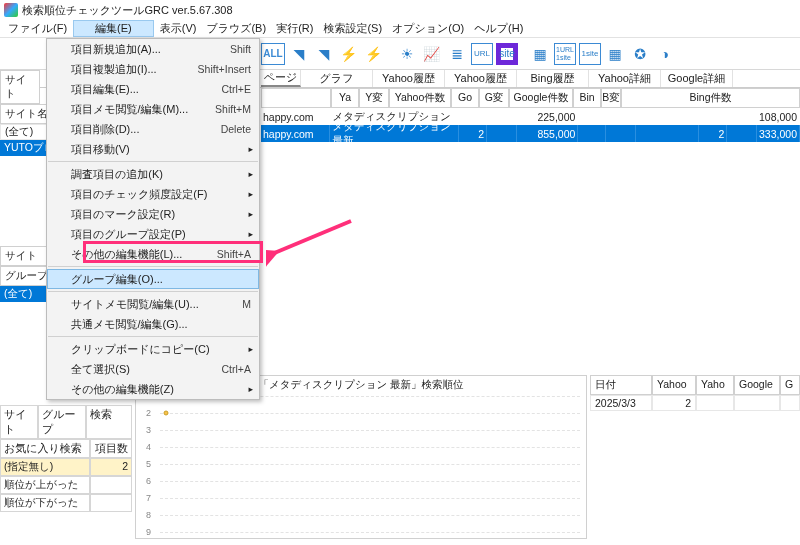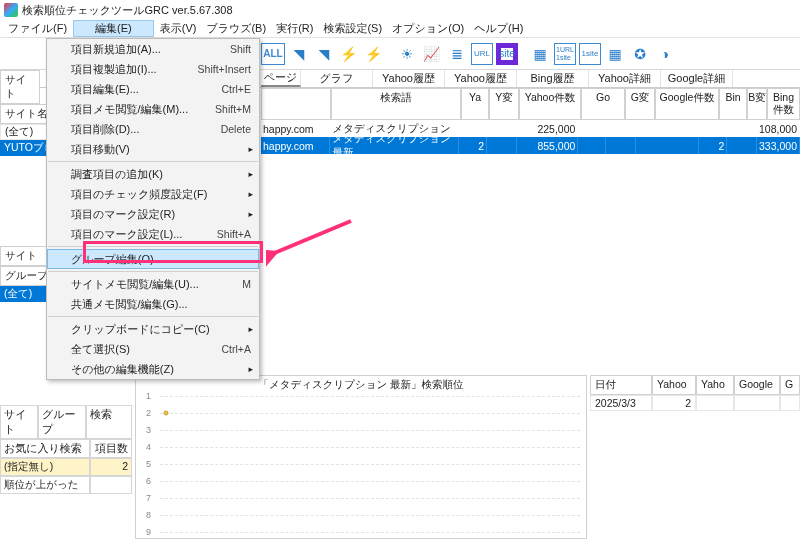--- a/index.html
+++ b/index.html
@@ -118,25 +118,24 @@
   <div class="tab">Yahoo履歴</div>
   <div class="tab">Yahoo履歴</div>
   <div class="tab">Bing履歴</div>
   <div class="tab">Yahoo詳細</div>
   <div class="tab">Google詳細</div>
 </div>
 
 <div class="maintable">
   <div class="mheaders">
     <div style="width:70px"></div>
-    <div style="width:130px">検索語</div>
     <div style="width:28px">Ya</div>
     <div style="width:30px">Y変</div>
     <div style="width:62px">Yahoo件数</div>
-    <div style="width:44px">Go</div>
+    <div style="width:28px">Go</div>
     <div style="width:30px">G変</div>
     <div style="width:64px">Google件数</div>
     <div style="width:28px">Bin</div>
     <div style="width:20px">B変</div>
     <div style="flex:1">Bing件数</div>
   </div>
   <div class="mrow">
     <div style="width:70px">happy.com</div>
     <div style="width:130px">メタディスクリプション</div>
     <div style="width:28px" class="num"></div>
@@ -191,20 +190,24 @@
     <div style="flex:0 0 42px;text-align:right;">項目数</div>
   </div>
   <div class="row" style="background:#fff3c8;">
     <div style="flex:1">(指定無し)</div>
     <div style="flex:0 0 42px;text-align:right;">2</div>
   </div>
   <div class="row">
     <div style="flex:1">順位が上がった</div>
     <div style="flex:0 0 42px;text-align:right;"></div>
   </div>
+  <div class="row">
+    <div style="flex:1">順位が下がった</div>
+    <div style="flex:0 0 42px;text-align:right;"></div>
+  </div>
 </div>
 
 <div class="dropdown">
   <div class="ditem">
       <span>項目新規追加(A)...</span>
       <span class="sc">Shift</span>
     </div>
   <div class="ditem">
       <span>項目複製追加(I)...</span>
       <span class="sc">Shift+Insert</span>
@@ -227,22 +230,25 @@
   <div class="divider"></div>
   <div class="ditem sub">
       <span>調査項目の追加(K)</span>
     </div>
   <div class="ditem sub">
       <span>項目のチェック頻度設定(F)</span>
     </div>
   <div class="ditem sub">
       <span>項目のマーク設定(R)</span>
     </div>
-  <div class="ditem">
-      <span>項目のマーク設定(L)...</span>
+  <div class="ditem sub">
+      <span>項目のグループ設定(P)</span>
+    </div>
+  <div class="ditem">
+      <span>その他の編集機能(L)...</span>
       <span class="sc">Shift+A</span>
     </div>
   <div class="divider"></div>
   <div class="ditem hl">
       <span>グループ編集(O)...</span>
     </div>
   <div class="divider"></div>
   <div class="ditem">
       <span>サイトメモ閲覧/編集(U)...</span>
       <span class="sc">M</span>

